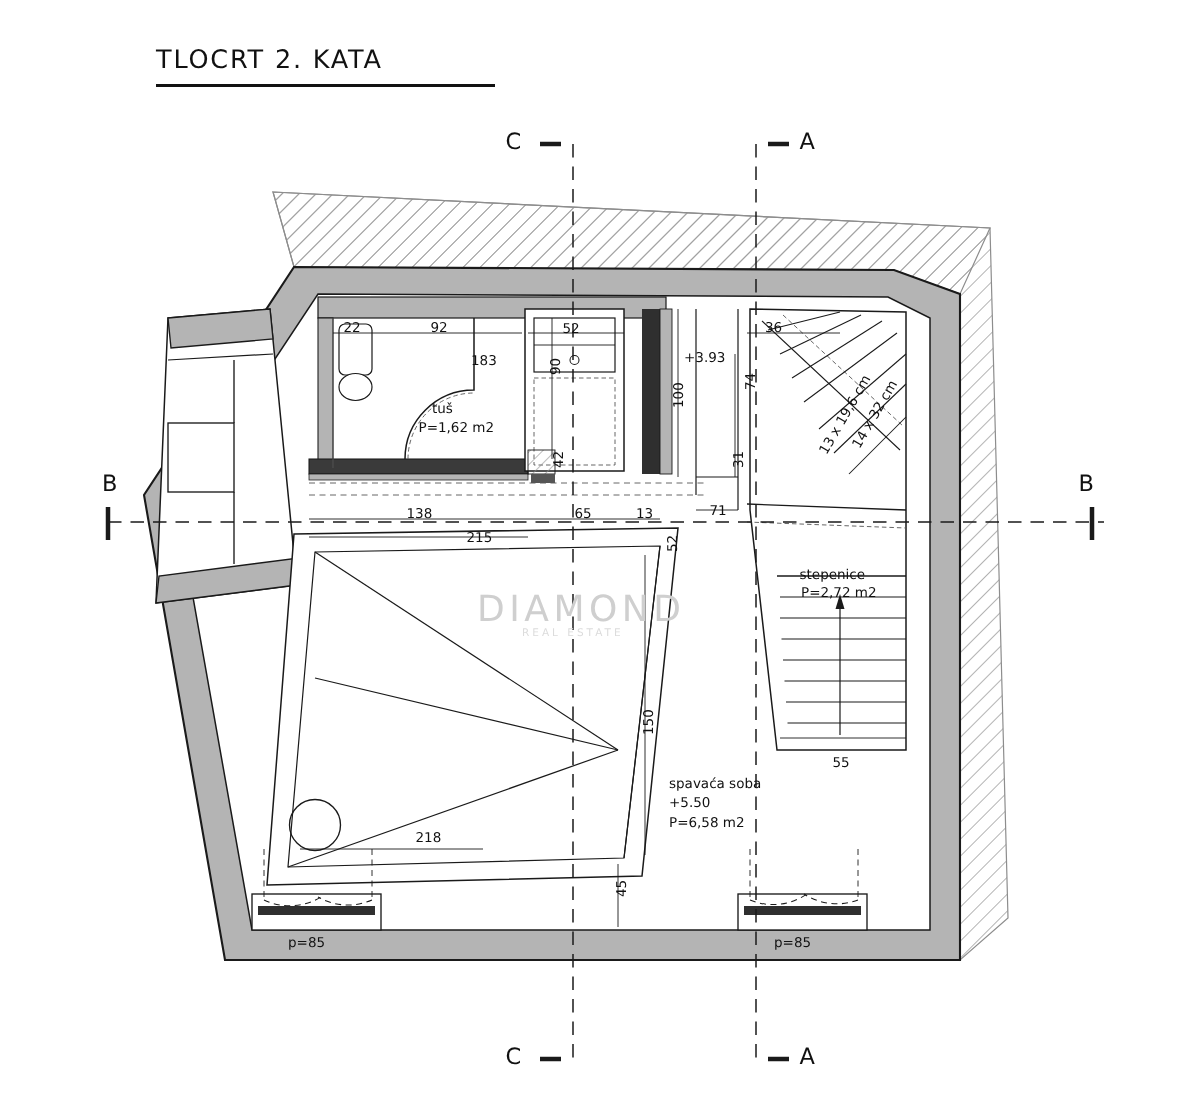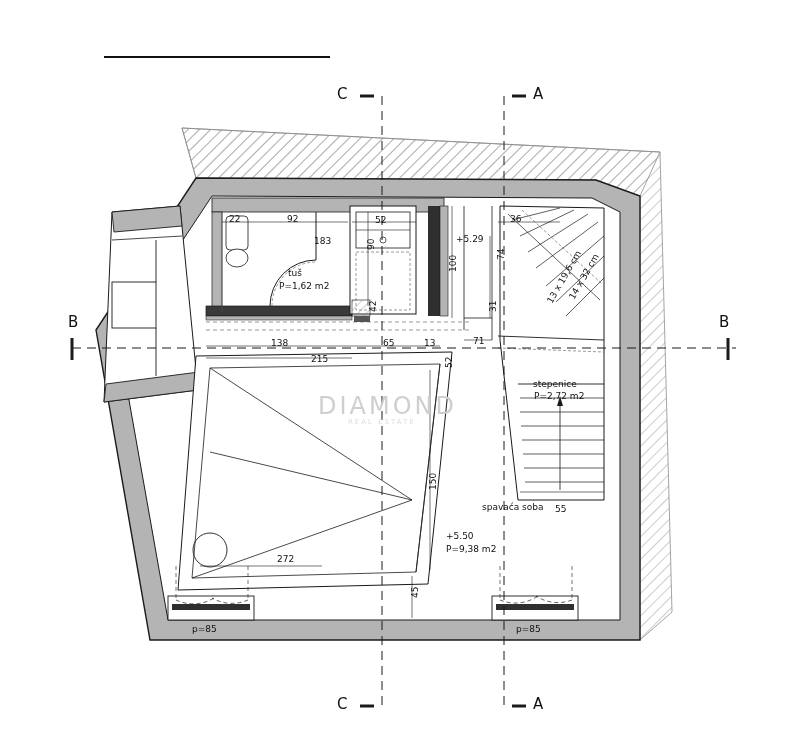--- a/index.html
+++ b/index.html
@@ -185,55 +185,56 @@
       <line x1="412" y1="576" x2="412" y2="618"></line>
 
       <line x1="200" y1="566" x2="322" y2="566"></line>
       <line x1="520" y1="492" x2="604" y2="492"></line>
     </g>
   </svg>
 
   <div class="wm" style="left:318px;top:392px;">DIAMOND</div>
   <div class="wm2" style="left:348px;top:418px;">REAL ESTATE</div>
 
+  <div class="t title" style="left:104px;top:30px;">TLOCRT 2. KATA</div>
   <div class="titlerule" style="left:104px;top:56px;width:226px;"></div>
 
   <div class="t secletter" style="left:337px;top:85px;">C</div>
   <div class="t secletter" style="left:533px;top:85px;">A</div>
   <div class="t secletter" style="left:337px;top:695px;">C</div>
   <div class="t secletter" style="left:533px;top:695px;">A</div>
   <div class="t secletter" style="left:68px;top:313px;">B</div>
   <div class="t secletter" style="left:719px;top:313px;">B</div>
 
   <div class="t room" style="left:288px;top:268px;">tuš</div>
   <div class="t room" style="left:279px;top:281px;">P=1,62 m2</div>
 
   <div class="t room" style="left:533px;top:379px;">stepenice</div>
   <div class="t room" style="left:534px;top:391px;">P=2,72 m2</div>
 
-  <div class="t room" style="left:446px;top:502px;margin-left:36px;">spavaća soba</div>
+  <div class="t room" style="left:446px;top:518px;">spavaća soba</div>
   <div class="t room" style="left:446px;top:531px;">+5.50</div>
-  <div class="t room" style="left:446px;top:544px;">P=9,38 m2</div>
-
-  <div class="t room" style="left:456px;top:234px;">+5.29</div>
+  <div class="t room" style="left:446px;top:544px;">P=6,58 m2</div>
+
+  <div class="t room" style="left:456px;top:234px;">+3.93</div>
 
   <div class="t dim" style="left:229px;top:214px;">22</div>
   <div class="t dim" style="left:287px;top:214px;">92</div>
   <div class="t dim" style="left:375px;top:215px;">52</div>
   <div class="t dim" style="left:510px;top:214px;">36</div>
 
   <div class="t dim" style="left:314px;top:236px;">183</div>
 
   <div class="t dim" style="left:271px;top:338px;">138</div>
   <div class="t dim" style="left:383px;top:338px;">65</div>
   <div class="t dim" style="left:424px;top:338px;">13</div>
   <div class="t dim" style="left:473px;top:336px;">71</div>
   <div class="t dim" style="left:311px;top:354px;">215</div>
 
-  <div class="t dim" style="left:277px;top:554px;">272</div>
+  <div class="t dim" style="left:277px;top:554px;">218</div>
   <div class="t dim" style="left:555px;top:504px;">55</div>
 
   <div class="t dim" style="left:192px;top:624px;">p=85</div>
   <div class="t dim" style="left:516px;top:624px;">p=85</div>
 
   <div class="t dimv" style="left:366px;top:250px;transform:rotate(-90deg);">90</div>
   <div class="t dimv" style="left:448px;top:272px;transform:rotate(-90deg);">100</div>
   <div class="t dimv" style="left:496px;top:260px;transform:rotate(-90deg);">74</div>
   <div class="t dimv" style="left:488px;top:312px;transform:rotate(-90deg);">31</div>
   <div class="t dimv" style="left:444px;top:368px;transform:rotate(-90deg);">52</div>

